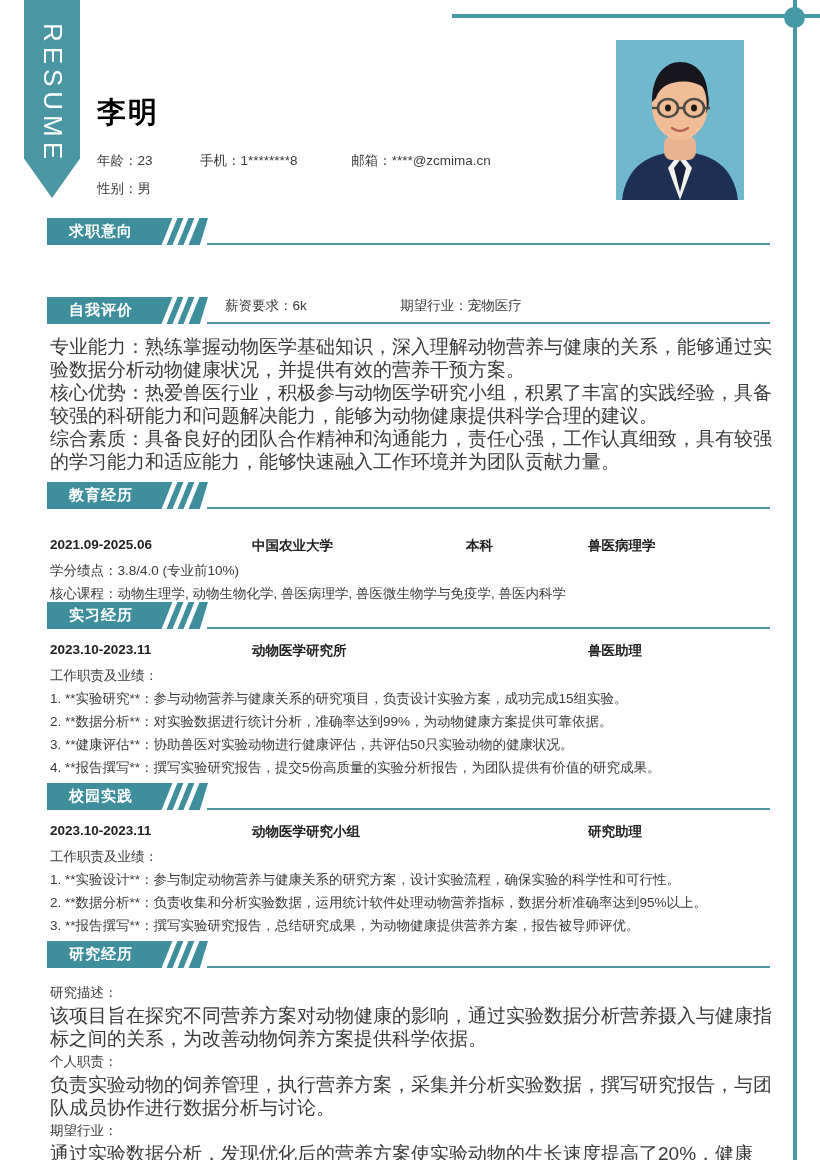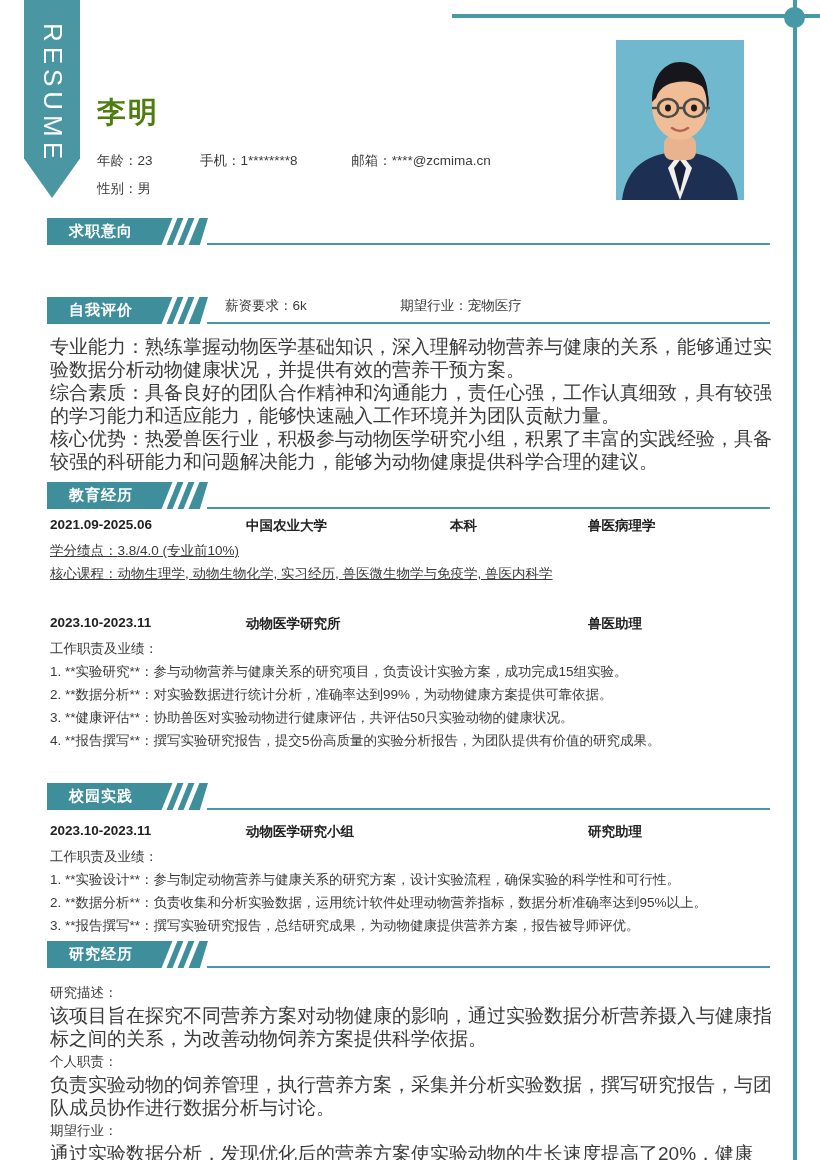--- a/index.html
+++ b/index.html
@@ -67,21 +67,21 @@
     font-weight: 400;
   }
 
   
   .name {
     position: absolute;
     left: 97px;
     top: 93px;
     font-size: 29px;
     font-weight: bold;
-    color: #4d7c0f;
+    color: #000000;
     letter-spacing: 2px;
   }
   .contact-row {
     position: absolute;
     left: 97px;
     font-size: 13.5px;
     color: #3a3a3a;
     white-space: nowrap;
   }
   .contact-row.r1 { top: 152px; }
@@ -176,25 +176,25 @@
   }
   .row-head {
     position: relative;
     height: 22px;
     font-size: 13.5px;
     font-weight: bold;
     color: #222222;
   }
   .row-head span { position: absolute; top: 0; white-space: nowrap; }
   .col-date { left: 0px; }
-  .col-org  { left: 196px; text-align: right; }
-  .col-c3   { left: 400px; }
+  .col-org  { left: 202px; text-align: right; }
+  .col-c3   { left: 416px; }
   .col-c4   { left: 538px; }
   .col-role-r { left: 538px; }
-  .kv { white-space: nowrap; text-decoration: underline; }
+  .kv { white-space: nowrap; }
 </style>
 </head>
 <body>
 
 <div class="deco-hline"></div>
 <div class="deco-vline"></div>
 <div class="deco-dot"></div>
 
 <div class="ribbon">
   <div class="ribbon-text">RESUME</div>
@@ -260,48 +260,57 @@
     <div class="sec-bar"></div>
     <div class="sec-bar2"></div>
     <div class="stripe s1"></div>
     <div class="stripe s2"></div>
     <div class="stripe s3"></div>
     <div class="sec-title">自我评价</div>
     <div class="sec-rule"></div>
   </div>
   <div class="body-block" style="position:relative; margin-top:11px;">
     <div class="para">专业能力：熟练掌握动物医学基础知识，深入理解动物营养与健康的关系，能够通过实验数据分析动物健康状况，并提供有效的营养干预方案。</div>
+    <div class="para">核心优势：热爱兽医行业，积极参与动物医学研究小组，积累了丰富的实践经验，具备较强的科研能力和问题解决能力，能够为动物健康提供科学合理的建议。</div>
     <div class="para">综合素质：具备良好的团队合作精神和沟通能力，责任心强，工作认真细致，具有较强的学习能力和适应能力，能够快速融入工作环境并为团队贡献力量。</div>
-    <div class="para">核心优势：热爱兽医行业，积极参与动物医学研究小组，积累了丰富的实践经验，具备较强的科研能力和问题解决能力，能够为动物健康提供科学合理的建议。</div>
   </div>
 </div>
 
 <div class="section" style="top:482px">
   <div class="sec-head">
     <div class="sec-bar"></div>
     <div class="sec-bar2"></div>
     <div class="stripe s1"></div>
     <div class="stripe s2"></div>
     <div class="stripe s3"></div>
     <div class="sec-title">教育经历</div>
     <div class="sec-rule"></div>
   </div>
-  <div class="body-block" style="position:relative; margin-top:8px;">
+  <div class="body-block" style="position:relative; margin-top:28px;">
     <div class="row-head">
       <span class="col-date">2021.09-2025.06</span>
       <span class="col-org">中国农业大学</span>
       <span class="col-c3">本科</span>
       <span class="col-c4">兽医病理学</span>
     </div>
     <div class="line kv"><span>学分绩点：</span><span>3.8/4.0 (专业前10%)</span></div>
-    <div class="line kv"><span>核心课程：</span><span>动物生理学, 动物生物化学, 实习经历, 兽医微生物学与免疫学, 兽医内科学</span></div>
+    <div class="line kv"><span>核心课程：</span><span>动物生理学, 动物生物化学, 兽医病理学, 兽医微生物学与免疫学, 兽医内科学</span></div>
   </div>
 </div>
 
 <div class="section" style="top:602px">
+  <div class="sec-head">
+    <div class="sec-bar"></div>
+    <div class="sec-bar2"></div>
+    <div class="stripe s1"></div>
+    <div class="stripe s2"></div>
+    <div class="stripe s3"></div>
+    <div class="sec-title">实习经历</div>
+    <div class="sec-rule"></div>
+  </div>
   <div class="body-block" style="position:relative; margin-top:13px;">
     <div class="row-head">
       <span class="col-date">2023.10-2023.11</span>
       <span class="col-org">动物医学研究所</span>
       <span class="col-role-r">兽医助理</span>
     </div>
     <div class="line">工作职责及业绩：</div>
     <div class="line">1. **实验研究**：参与动物营养与健康关系的研究项目，负责设计实验方案，成功完成15组实验。</div>
     <div class="line">2. **数据分析**：对实验数据进行统计分析，准确率达到99%，为动物健康方案提供可靠依据。</div>
     <div class="line">3. **健康评估**：协助兽医对实验动物进行健康评估，共评估50只实验动物的健康状况。</div>

